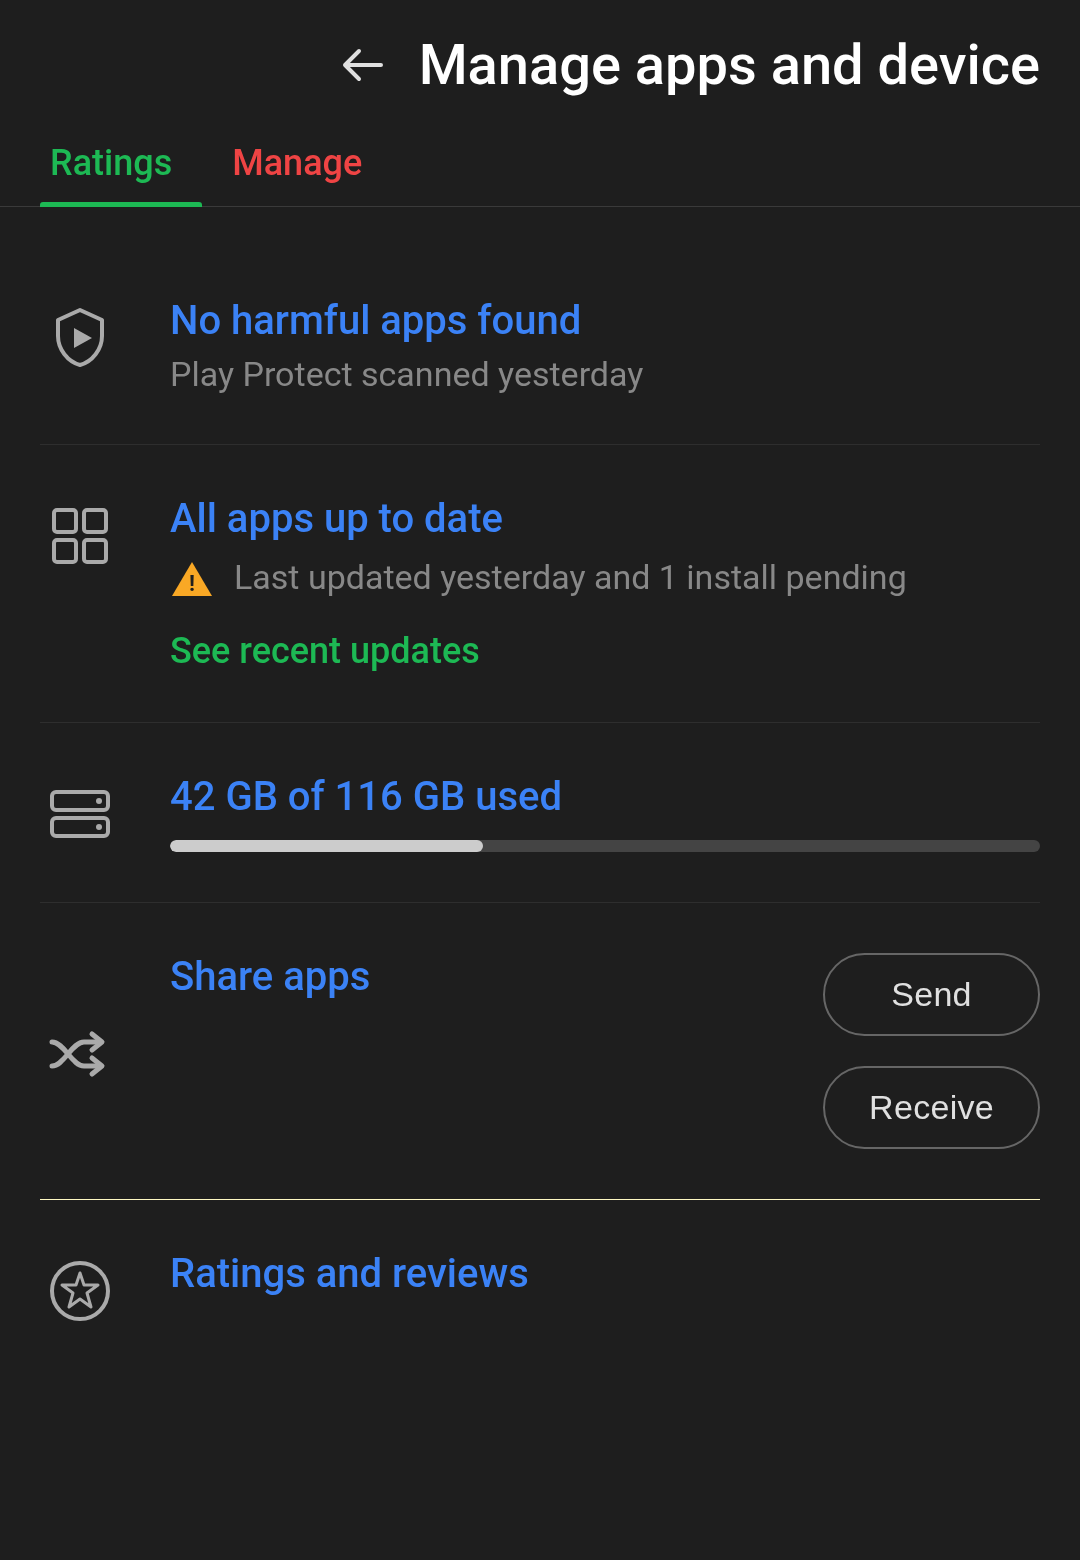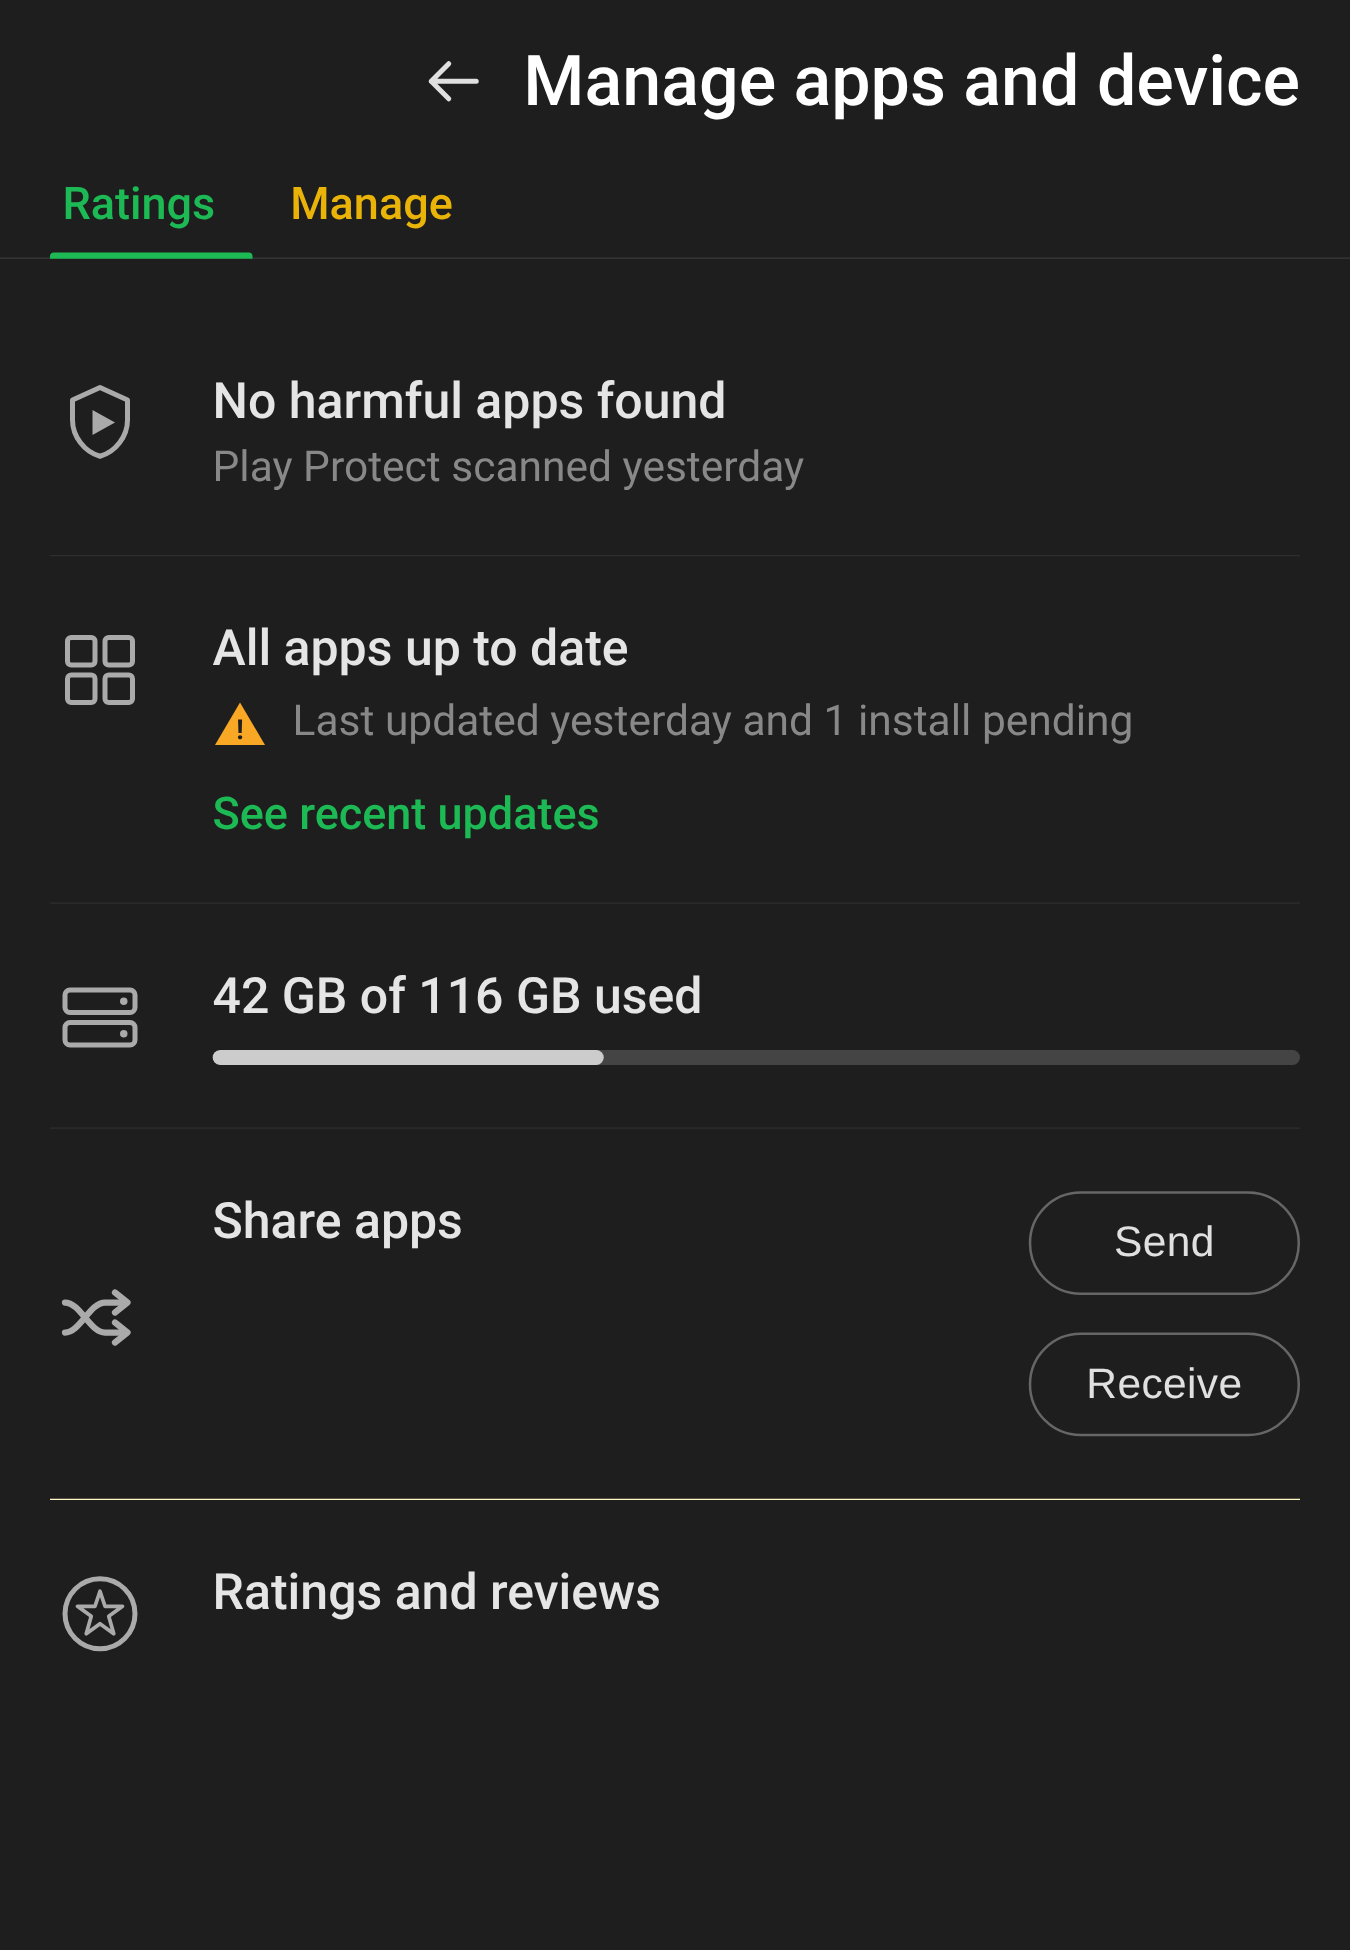--- a/index.html
+++ b/index.html
@@ -46,21 +46,21 @@
       padding: 0 40px;
       border-bottom: 1px solid #3a3a3a;
       margin-bottom: 10px;
     }
 
     .tab {
       padding: 24px 30px 22px 10px;
       font-size: 36px;
       font-weight: 500;
       cursor: pointer;
-      color: #eab308;
+      color: #ef4444;
       position: relative;
       margin-right: 20px;
     }
 
     .tab.active {
       color: #1db954;
     }
 
     .tab.active::after {
       content: '';
@@ -98,21 +98,21 @@
       margin-top: 5px;
     }
 
     .section-body {
       flex: 1;
     }
 
     .section-title {
       font-size: 40px;
       font-weight: 500;
-      color: #e5e5e5;
+      color: #3b82f6;
       margin-bottom: 10px;
     }
 
     .section-subtitle {
       font-size: 34px;
       color: #888888;
       margin-top: 8px;
     }
 
     .warning-row {

